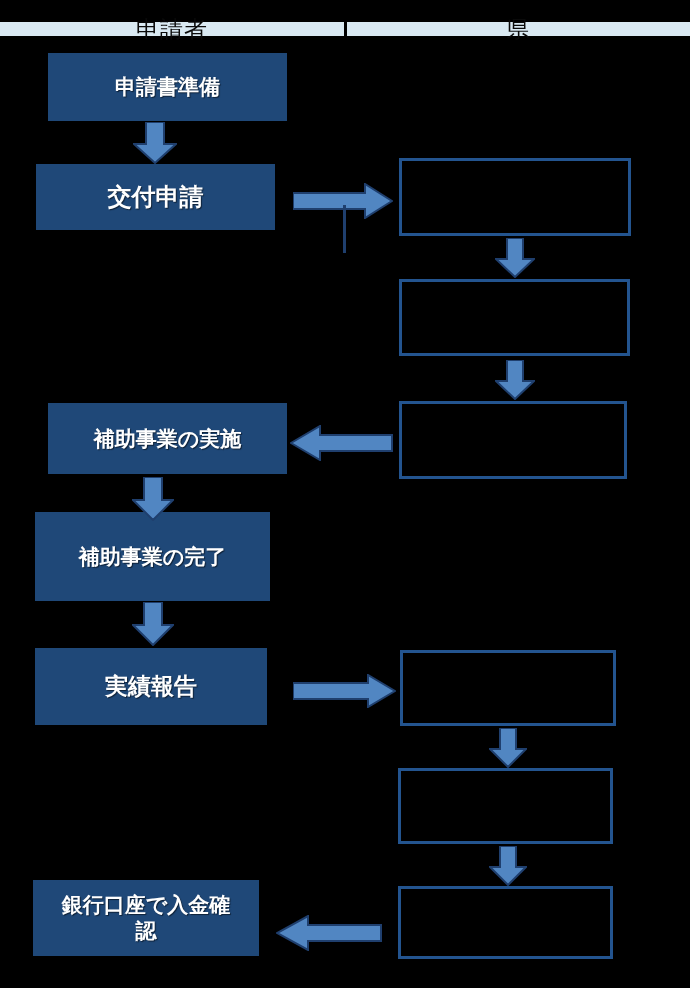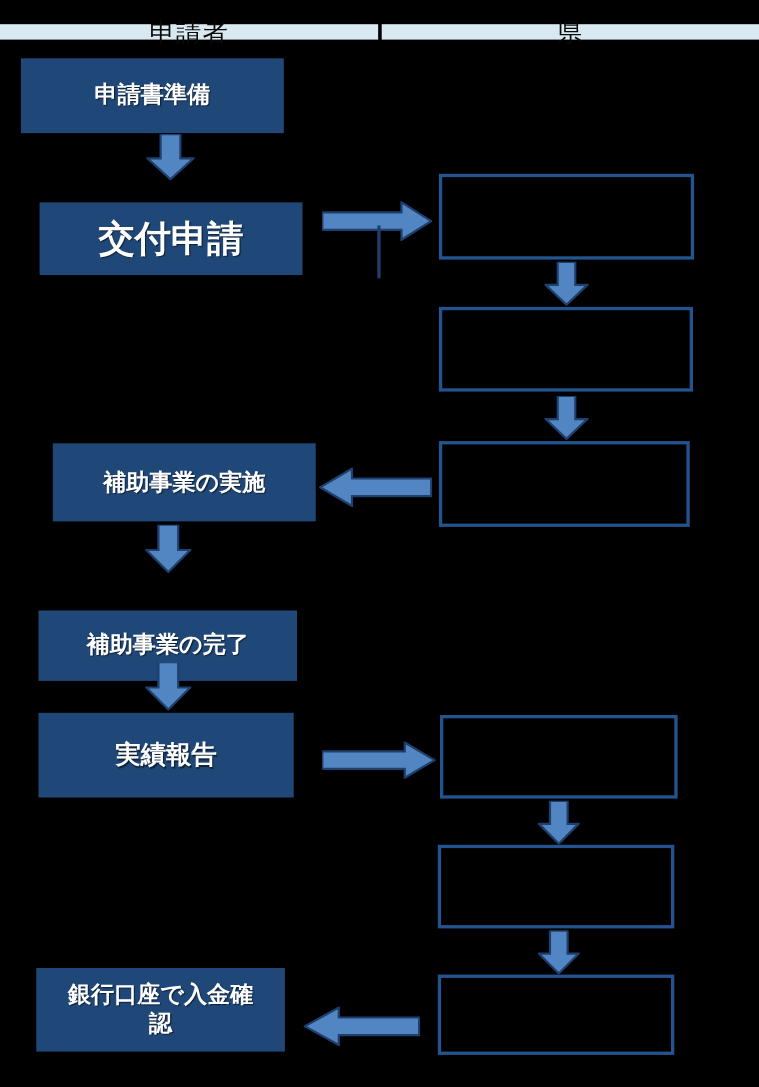--- a/index.html
+++ b/index.html
@@ -88,27 +88,27 @@
 <body>
 
 <div id="canvas">
 
   <div class="header-row">
     <div class="header-cell left">申請者</div>
     <div class="header-divider"></div>
     <div class="header-cell right">県</div>
   </div>
 
-  <div class="fbox" style="left:19px; top:53px; width:239px; height:68px; font-size:21px;">申請書準備</div>
-
-  <div class="fbox" style="left:36px; top:164px; width:239px; height:66px; font-size:33px;margin-top:20px;">交付申請</div>
+  <div class="fbox" style="left:48px; top:53px; width:239px; height:68px; font-size:21px;">申請書準備</div>
+
+  <div class="fbox" style="left:36px; top:164px; width:239px; height:66px; font-size:24px;">交付申請</div>
 
   <div class="fbox" style="left:48px; top:403px; width:239px; height:71px; font-size:21px;">補助事業の実施</div>
 
-  <div class="fbox" style="left:35px; top:555px; width:235px; height:64px; font-size:21px;">補助事業の完了</div>
+  <div class="fbox" style="left:35px; top:512px; width:235px; height:89px; font-size:21px;">補助事業の完了</div>
 
   <div class="fbox" style="left:35px; top:648px; width:232px; height:77px; font-size:23px;">実績報告</div>
 
   <div class="fbox" style="left:33px; top:880px; width:226px; height:76px; font-size:21px; padding:0 22px;">銀行口座で入金確認</div>
 
   <div class="obox" style="left:399px; top:158px; width:232px; height:78px;">
     <span></span>
   </div>
 
   <div class="obox" style="left:399px; top:279px; width:231px; height:77px;">

